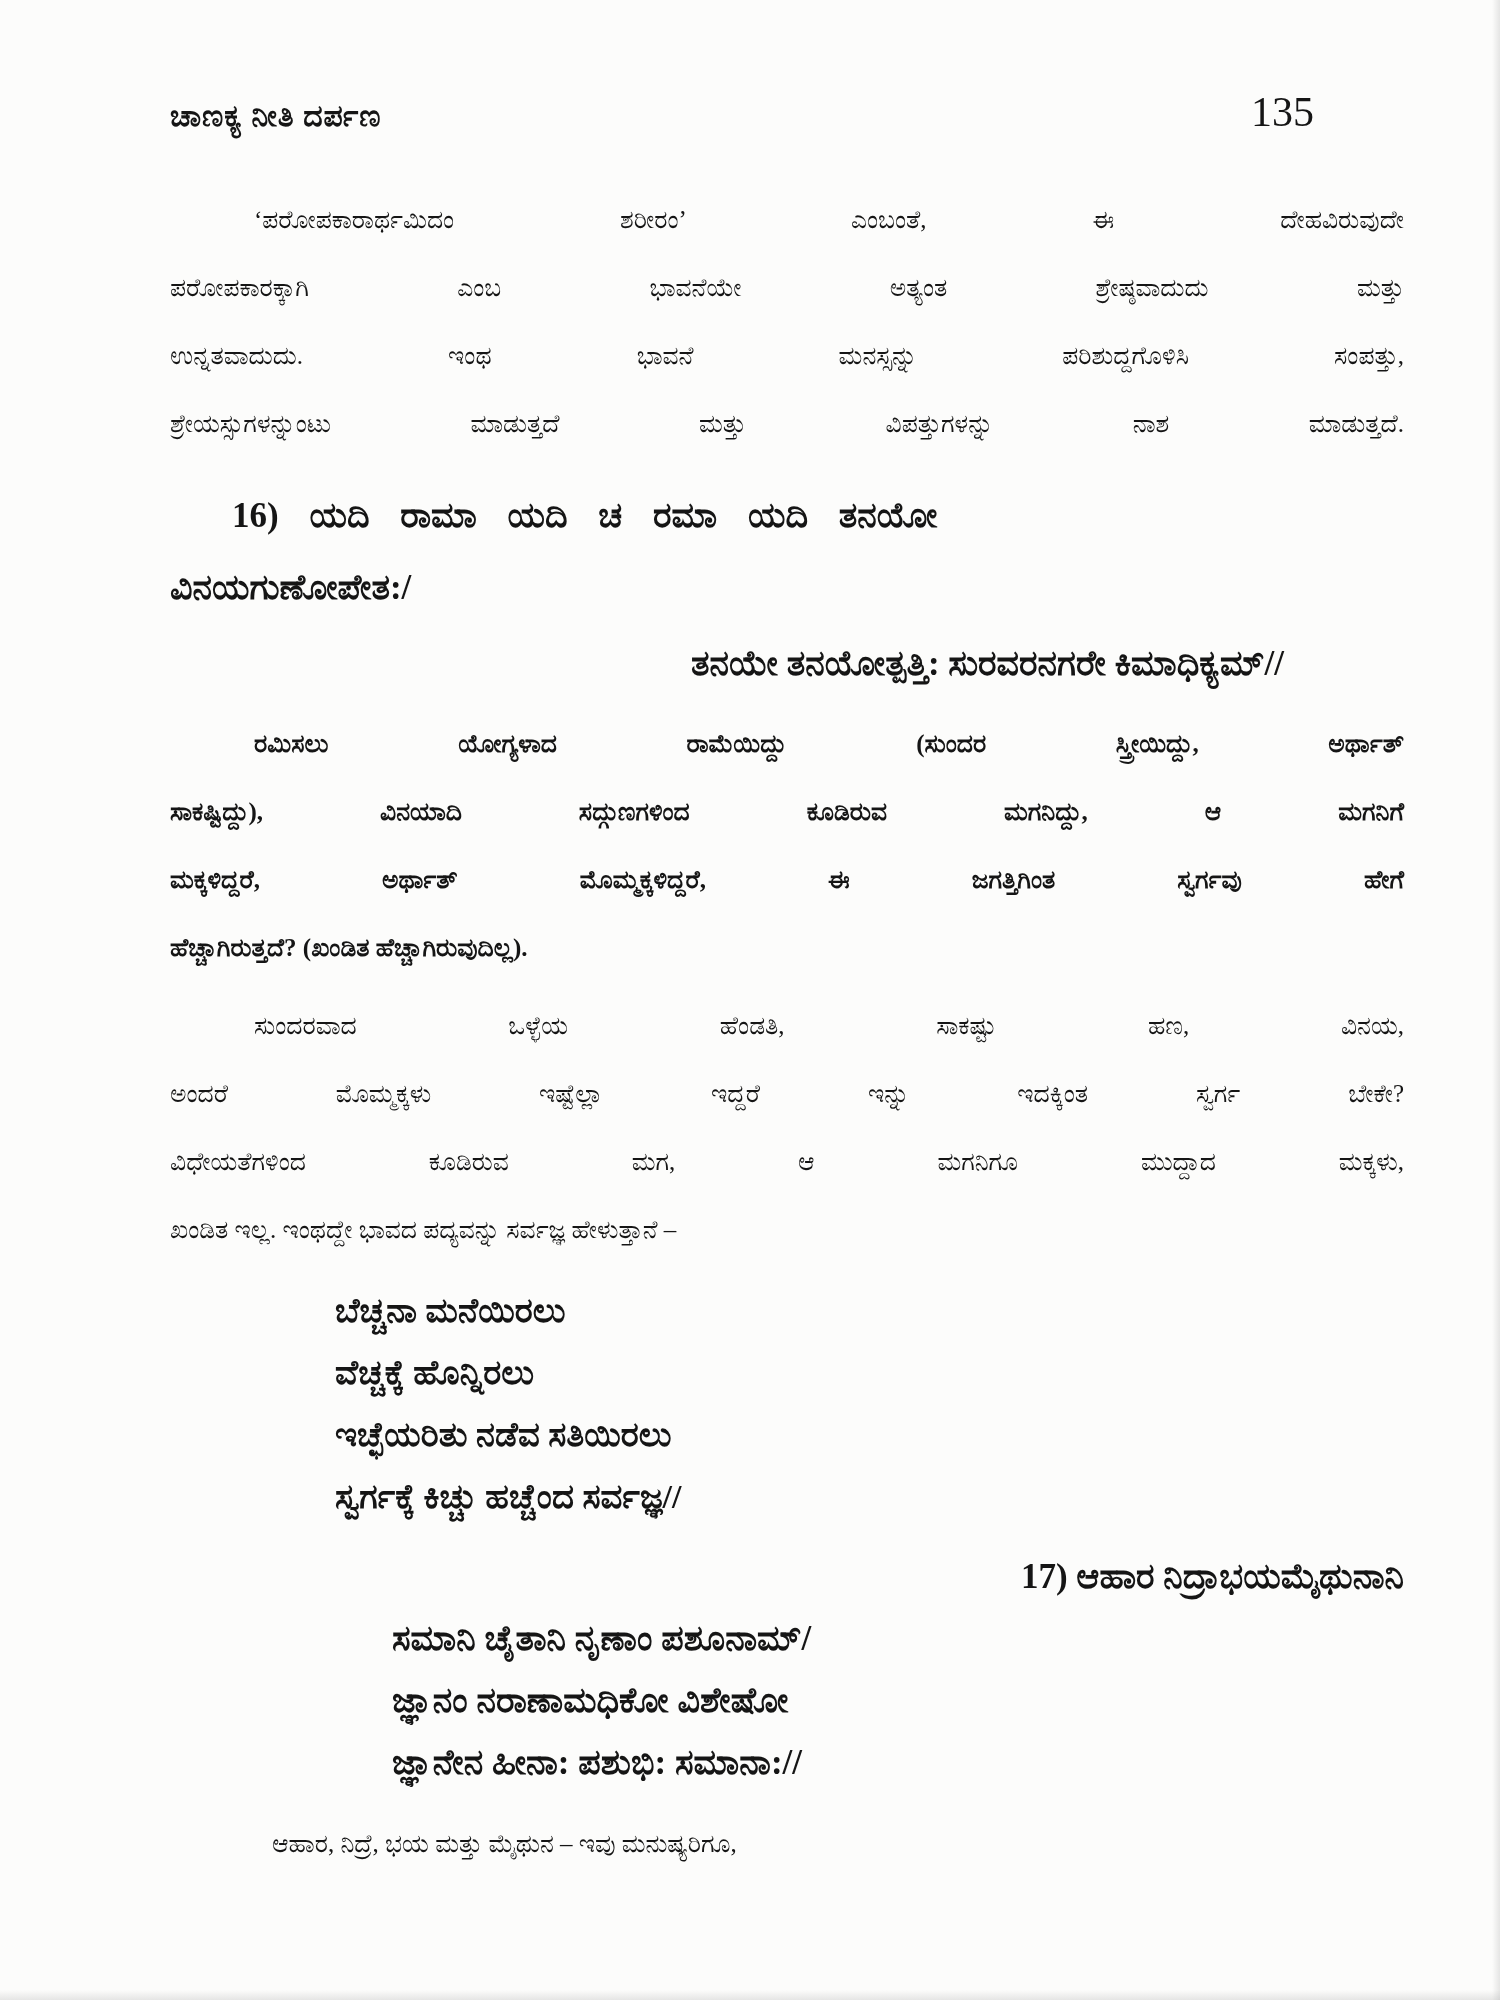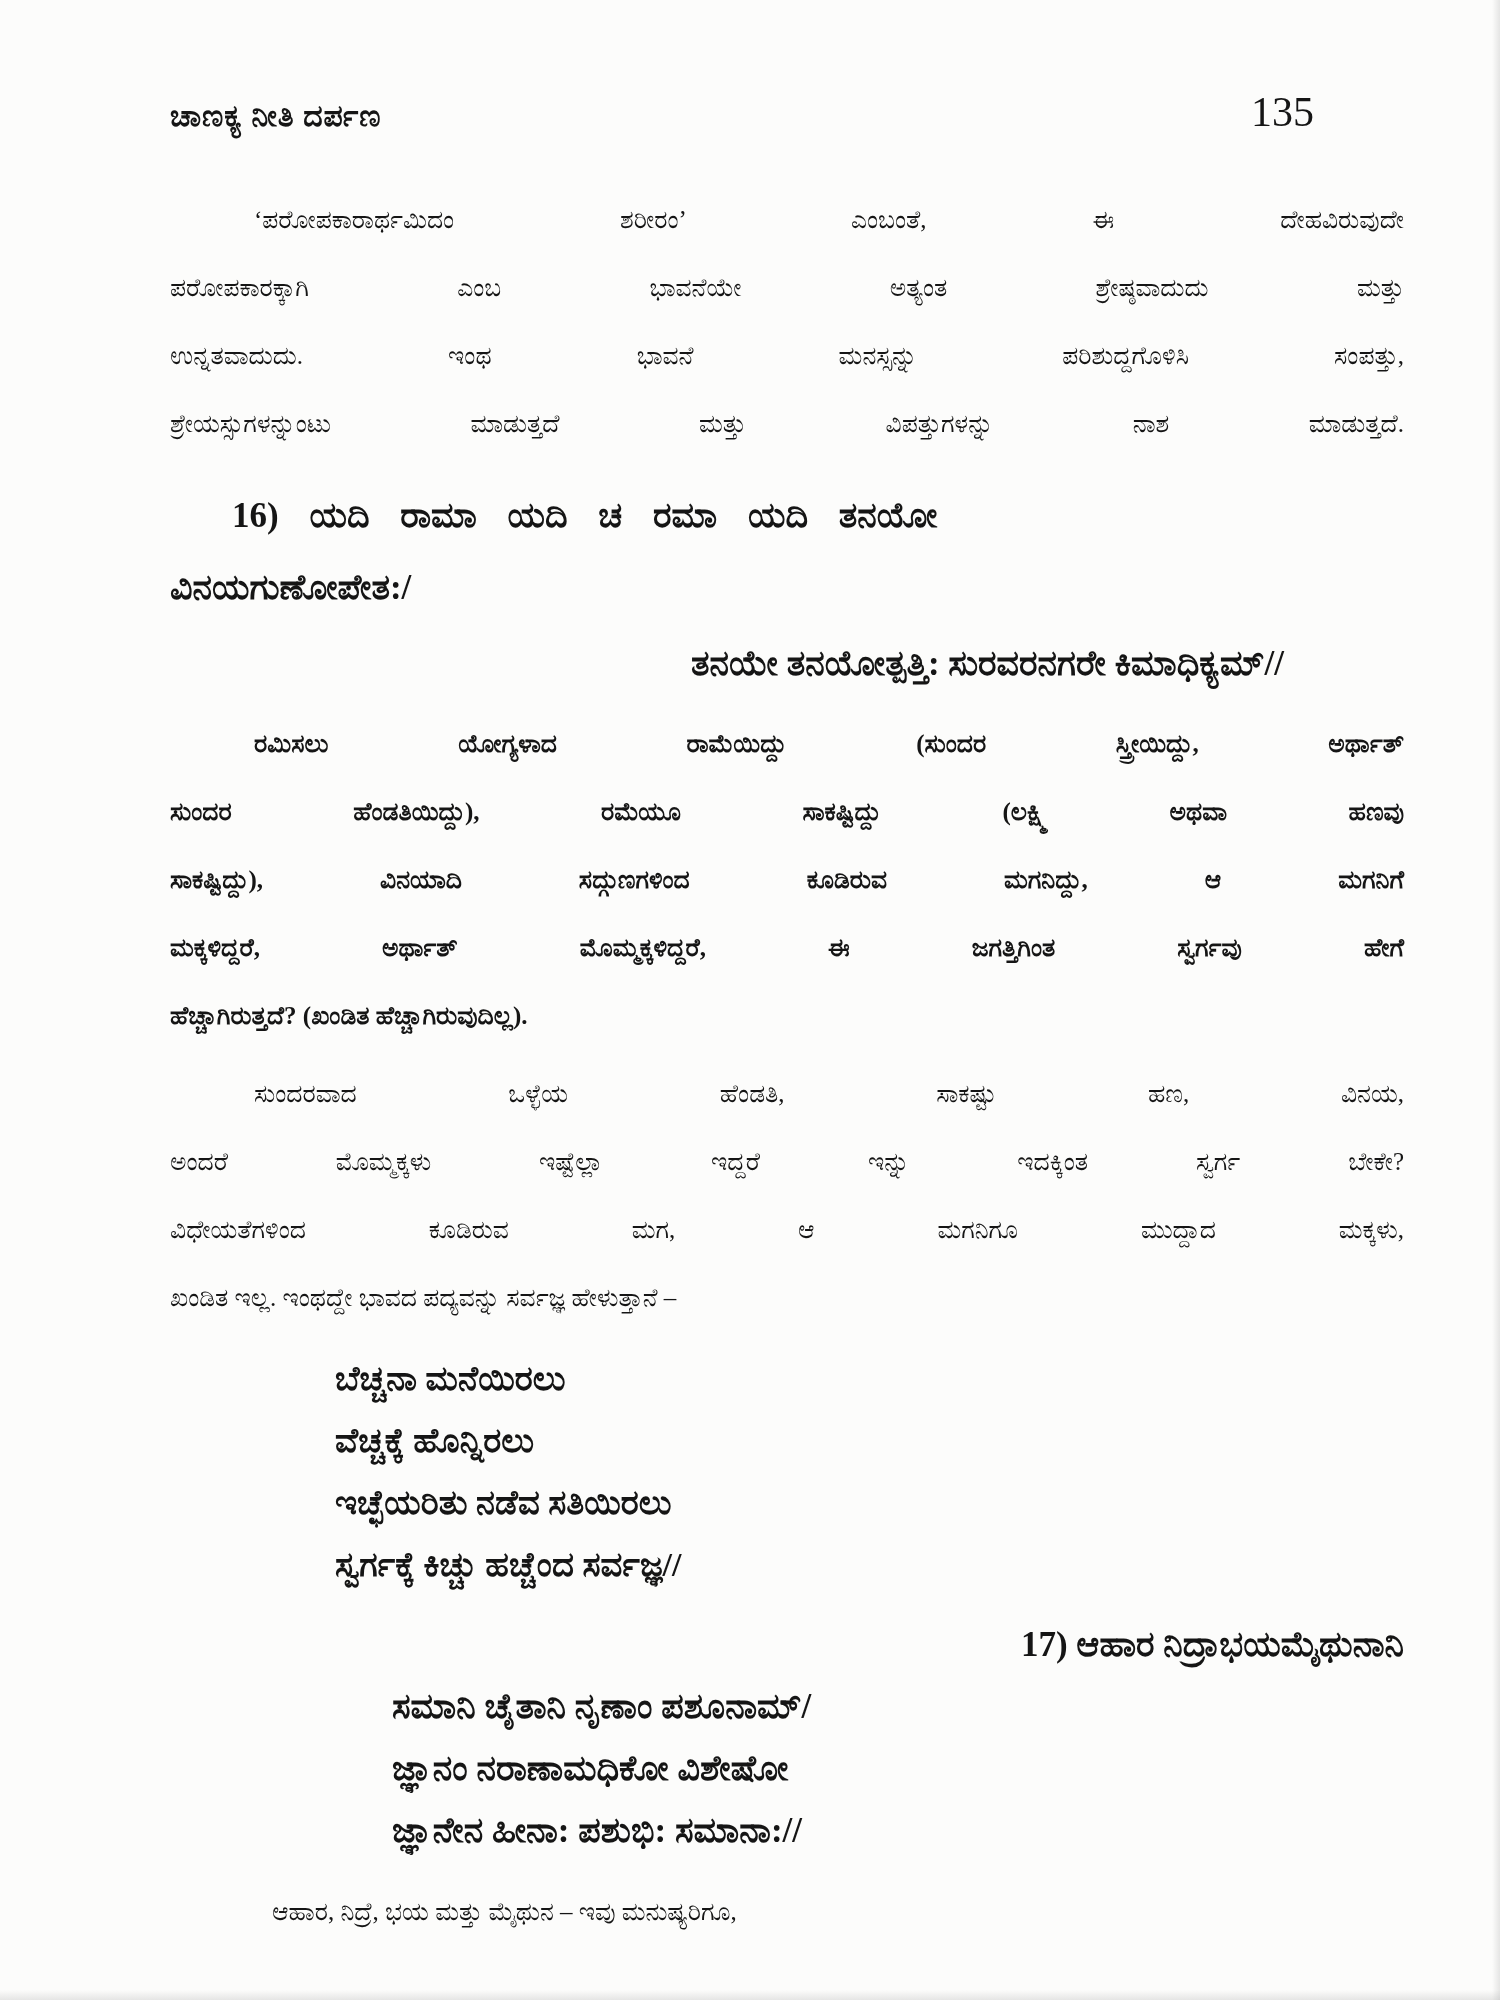--- a/index.html
+++ b/index.html
@@ -118,21 +118,20 @@
     </div>
 
     <div class="verse verse16">
       <span class="line v16-l1">16) ಯದಿ ರಾಮಾ ಯದಿ ಚ ರಮಾ ಯದಿ ತನಯೋ</span>
       <span class="line">ವಿನಯಗುಣೋಪೇತ:/</span>
       <span class="line centered">ತನಯೇ ತನಯೋತ್ಪತ್ತಿ: ಸುರವರನಗರೇ ಕಿಮಾಧಿಕ್ಯಮ್//</span>
     </div>
 
     <div class="para para2">
       <span class="line indent just">ರಮಿಸಲು ಯೋಗ್ಯಳಾದ ರಾಮೆಯಿದ್ದು (ಸುಂದರ ಸ್ತ್ರೀಯಿದ್ದು, ಅರ್ಥಾತ್</span>
-      <span class="line just">ಸುಂದರ ಹೆಂಡತಿಯಿದ್ದು), ರಮೆಯೂ ಸಾಕಷ್ಟಿದ್ದು (ಲಕ್ಷ್ಮಿ ಅಥವಾ ಹಣವು</span>
       <span class="line just">ಸಾಕಷ್ಟಿದ್ದು), ವಿನಯಾದಿ ಸದ್ಗುಣಗಳಿಂದ ಕೂಡಿರುವ ಮಗನಿದ್ದು, ಆ ಮಗನಿಗೆ</span>
       <span class="line just">ಮಕ್ಕಳಿದ್ದರೆ, ಅರ್ಥಾತ್ ಮೊಮ್ಮಕ್ಕಳಿದ್ದರೆ, ಈ ಜಗತ್ತಿಗಿಂತ ಸ್ವರ್ಗವು ಹೇಗೆ</span>
       <span class="line">ಹೆಚ್ಚಾಗಿರುತ್ತದೆ? (ಖಂಡಿತ ಹೆಚ್ಚಾಗಿರುವುದಿಲ್ಲ).</span>
     </div>
 
     <div class="para para3">
       <span class="line indent just">ಸುಂದರವಾದ ಒಳ್ಳೆಯ ಹೆಂಡತಿ, ಸಾಕಷ್ಟು ಹಣ, ವಿನಯ,</span>
       <span class="line just">ಅಂದರೆ ಮೊಮ್ಮಕ್ಕಳು ಇಷ್ಟೆಲ್ಲಾ ಇದ್ದರೆ ಇನ್ನು ಇದಕ್ಕಿಂತ ಸ್ವರ್ಗ ಬೇಕೇ?</span>
       <span class="line just">ವಿಧೇಯತೆಗಳಿಂದ ಕೂಡಿರುವ ಮಗ, ಆ ಮಗನಿಗೂ ಮುದ್ದಾದ ಮಕ್ಕಳು,</span>
       <span class="line">ಖಂಡಿತ ಇಲ್ಲ. ಇಂಥದ್ದೇ ಭಾವದ ಪದ್ಯವನ್ನು ಸರ್ವಜ್ಞ ಹೇಳುತ್ತಾನೆ –</span>

